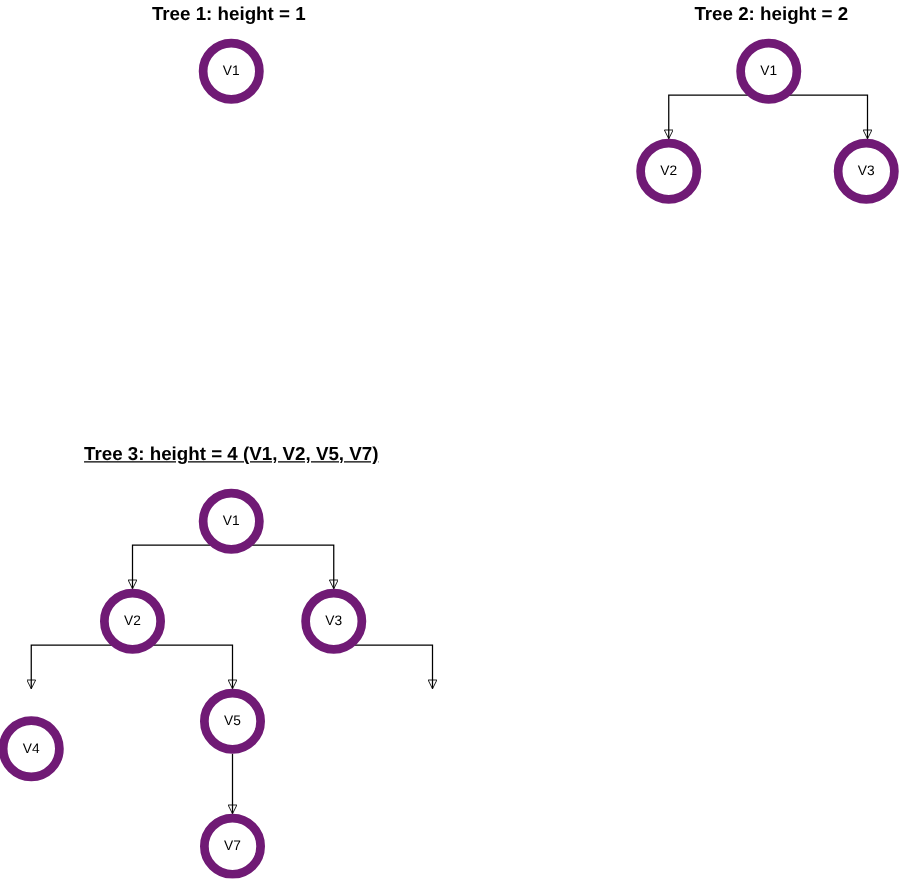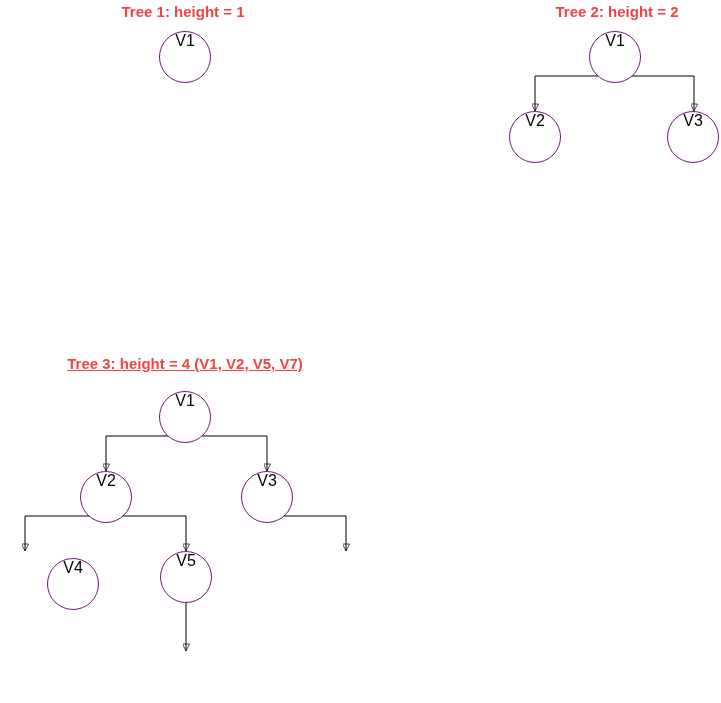--- a/index.html
+++ b/index.html
@@ -10,34 +10,35 @@
     background: #ffffff;
     font-family: "Liberation Sans", sans-serif;
     overflow: hidden;
   }
   .tree-title {
     position: absolute;
     width: 300px;
     text-align: center;
     font-size: 15px;
     font-weight: bold;
-    color: #ef4444;
+    color: #000000;
     white-space: nowrap;
   }
   .node {
     position: absolute;
     width: 52px;
     height: 52px;
     box-sizing: border-box;
-    border: 1px solid #701a75;
+    border: 7px solid #701a75;
     border-radius: 50%;
     background: #ffffff;
     display: flex;
+    align-items: center;
     justify-content: center;
-    font-size: 16px;
+    font-size: 11px;
     color: #000000;
   }
   svg.edges {
     position: absolute;
     left: 0;
     top: 0;
     pointer-events: none;
   }
   svg.edges path {
     fill: none;
@@ -87,20 +88,23 @@
   <div class="tree-title" style="left:35px; top:355px;text-decoration:underline;">Tree 3: height = 4 (V1, V2, V5, V7)</div>
   <div class="node" style="left:159px; top:391px;">
     <span>V1</span>
   </div>
   <div class="node" style="left:80px; top:471px;">
     <span>V2</span>
   </div>
   <div class="node" style="left:241px; top:471px;">
     <span>V3</span>
   </div>
-  <div class="node" style="left:-1px; top:558px;margin-left:48px;">
+  <div class="node" style="left:-1px; top:573px;">
     <span>V4</span>
   </div>
   <div class="node" style="left:160px; top:551px;">
     <span>V5</span>
   </div>
+  <div class="node" style="left:160px; top:651px;">
+    <span>V7</span>
+  </div>
 
 </div>
 
 </body></html>

